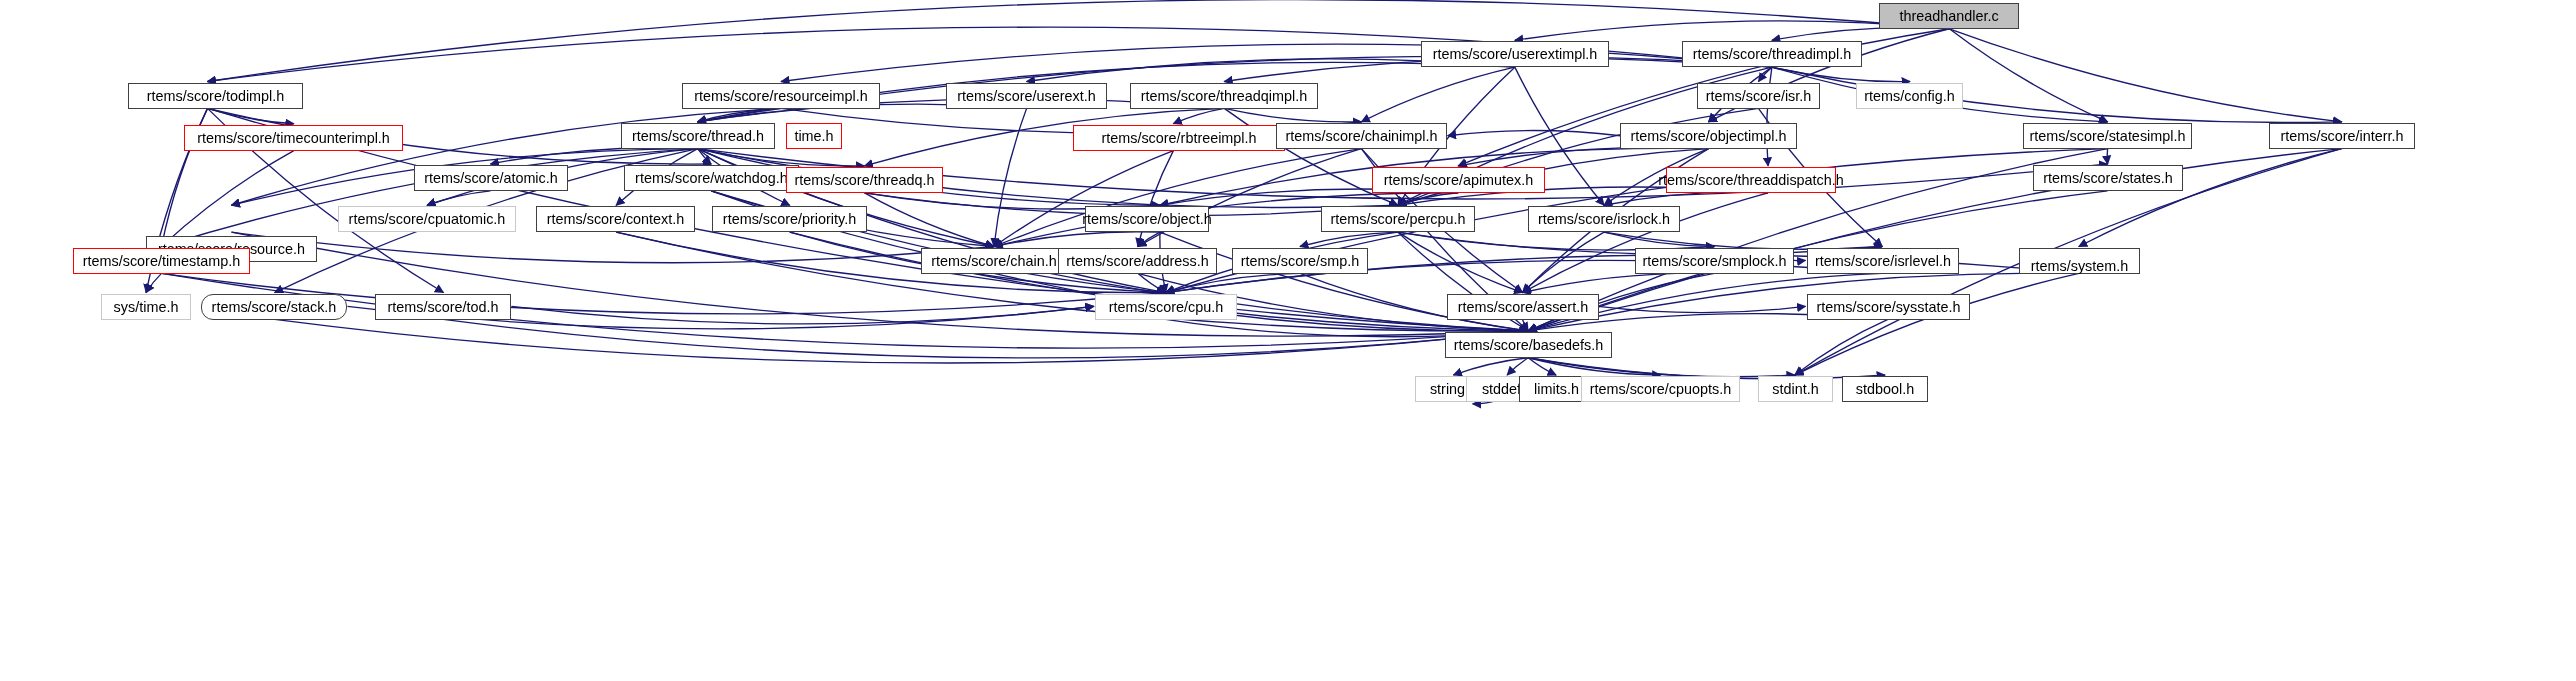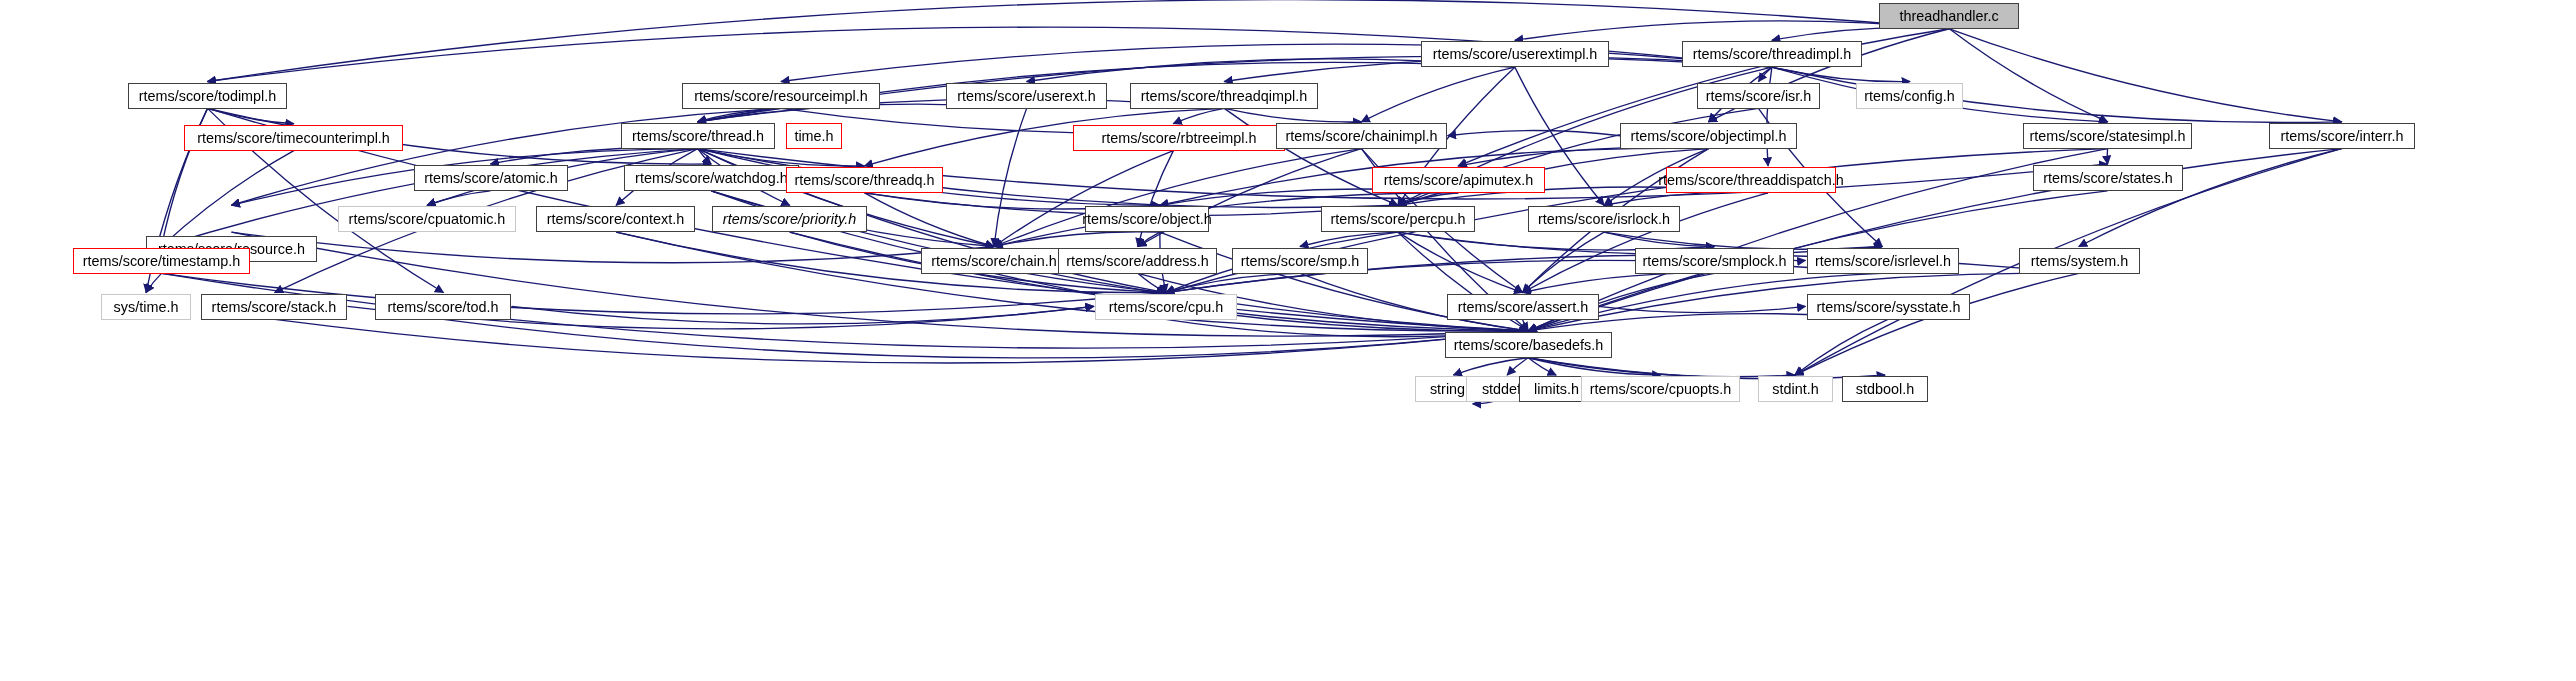--- a/index.html
+++ b/index.html
@@ -171,21 +171,21 @@
   <div id="node-layer">
       <div class="node root" style="left: 1879px; top: 2.9px; width: 140px;">
         <span>threadhandler.c</span>
       </div>
       <div class="node" style="left: 1421px; top: 41px; width: 188px; text-align: right;">
         <span>rtems/score/userextimpl.h</span>
       </div>
       <div class="node" style="left: 1682px; top: 41px; width: 180px;">
         <span>rtems/score/threadimpl.h</span>
       </div>
-      <div class="node" style="left: 128px; top: 83px; width: 159px;">
+      <div class="node" style="left: 128px; top: 83px; width: 175px;">
         <span>rtems/score/todimpl.h</span>
       </div>
       <div class="node" style="left: 682px; top: 83px; width: 198px;">
         <span>rtems/score/resourceimpl.h</span>
       </div>
       <div class="node" style="left: 946px; top: 83px; width: 161px;">
         <span>rtems/score/userext.h</span>
       </div>
       <div class="node" style="left: 1130px; top: 83px; width: 188px;">
         <span>rtems/score/threadqimpl.h</span>
@@ -240,21 +240,21 @@
       </div>
       <div class="node" style="left: 146px; top: 206px; width: 171px; margin-top: 30px;">
         <span>rtems/score/resource.h</span>
       </div>
       <div class="node gray" style="left: 338px; top: 206px; width: 178px;">
         <span>rtems/score/cpuatomic.h</span>
       </div>
       <div class="node" style="left: 536px; top: 206px; width: 159px;">
         <span>rtems/score/context.h</span>
       </div>
-      <div class="node" style="left: 712px; top: 206px; width: 155px; font-style: italic;">
+      <div class="node" style="left: 712px; top: 206px; width: 155px;">
         <span>rtems/score/priority.h</span>
       </div>
       <div class="node" style="left: 1085px; top: 206px; width: 124px;">
         <span>rtems/score/object.h</span>
       </div>
       <div class="node" style="left: 1321px; top: 206px; width: 154px;">
         <span>rtems/score/percpu.h</span>
       </div>
       <div class="node" style="left: 1528px; top: 206px; width: 152px;">
         <span>rtems/score/isrlock.h</span>
@@ -270,27 +270,27 @@
       </div>
       <div class="node" style="left: 1232px; top: 248px; width: 136px;">
         <span>rtems/score/smp.h</span>
       </div>
       <div class="node" style="left: 1635px; top: 248px; width: 159px;">
         <span>rtems/score/smplock.h</span>
       </div>
       <div class="node" style="left: 1807px; top: 248px; width: 152px;">
         <span>rtems/score/isrlevel.h</span>
       </div>
-      <div class="node" style="left: 2019px; top: 248px; width: 121px;">
+      <div class="node" style="left: 2019px; top: 248px; width: 121px; align-items: flex-end;">
         <span>rtems/system.h</span>
       </div>
       <div class="node gray" style="left: 101px; top: 294px; width: 90px;">
         <span>sys/time.h</span>
       </div>
-      <div class="node" style="left: 201px; top: 294px; width: 146px;">
+      <div class="node" style="left: 201px; top: 294px; width: 146px; border-radius: 12px;">
         <span>rtems/score/stack.h</span>
       </div>
       <div class="node" style="left: 375px; top: 294px; width: 136px;">
         <span>rtems/score/tod.h</span>
       </div>
       <div class="node gray" style="left: 1095px; top: 294px; width: 142px;">
         <span>rtems/score/cpu.h</span>
       </div>
       <div class="node" style="left: 1447px; top: 294px; width: 152px;">
         <span>rtems/score/assert.h</span>

